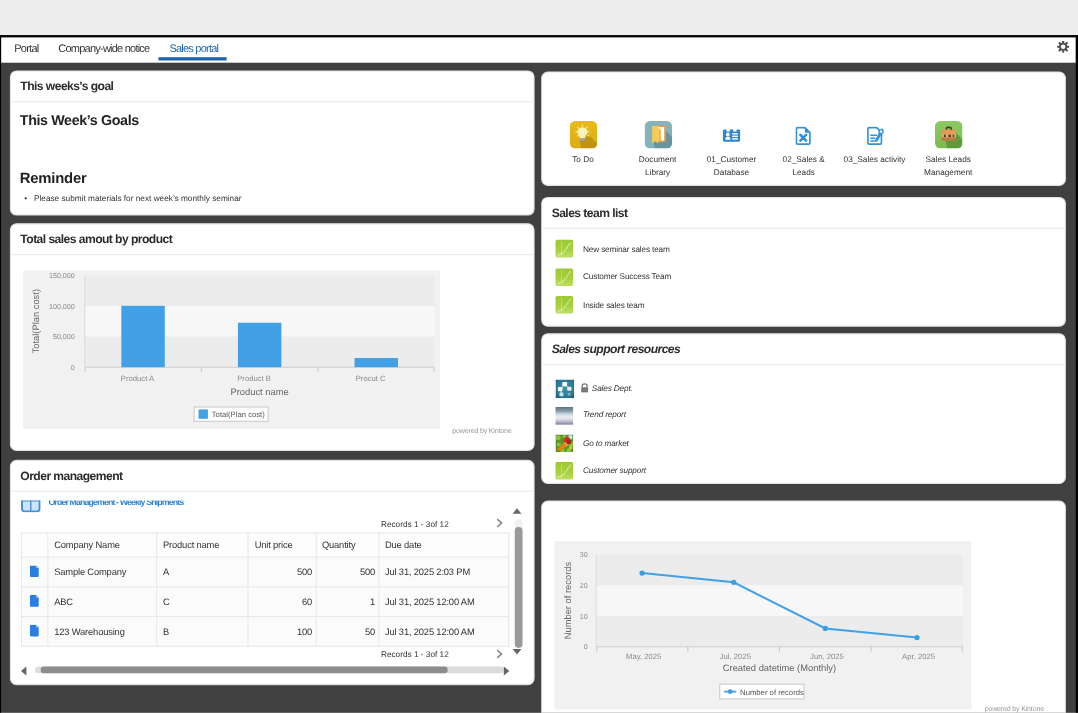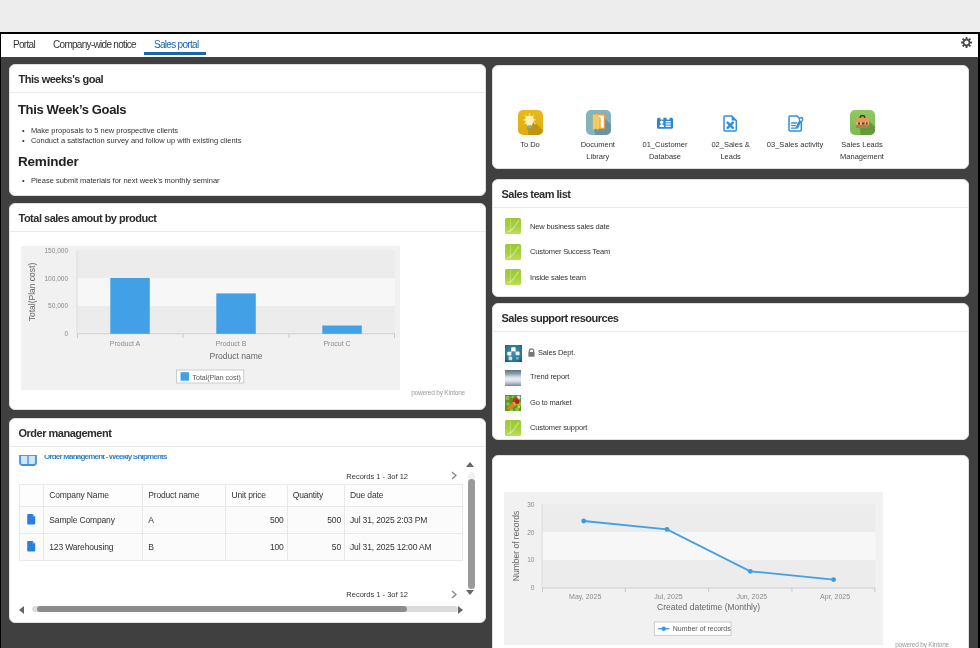--- a/index.html
+++ b/index.html
@@ -55,24 +55,20 @@
       <rect x="8.8" y="4.55" width="2.2" height="1.9" rx="0.5" transform="rotate(45 5.5 5.5)"></rect>
     </g>
     <circle cx="5.5" cy="5.5" r="2.1" fill="#fff"></circle>
   </svg>
 
   <div class="card" style="left:9px; top:32px; width:477px; height:132px;">
     <div class="chd">
         <span>This weeks's goal</span>
       </div>
     <div class="abs" style="left:8px; top:37px; font-size:13px; font-weight:bold; color:#222; letter-spacing:-0.35px;">This Week’s Goals</div>
-    <div class="abs" style="left:12px; top:61px; font-size:7.5px; color:#333; line-height:10px;">
-      <div>•&nbsp;&nbsp; Make proposals to 5 new prospective clients</div>
-      <div>•&nbsp;&nbsp; Conduct a satisfaction survey and follow up with existing clients</div>
-    </div>
     <div class="abs" style="left:8px; top:89px; font-size:13.5px; font-weight:bold; color:#222; letter-spacing:-0.2px;">Reminder</div>
     <div class="abs" style="left:12px; top:111px; font-size:7.5px; color:#333;">•&nbsp;&nbsp; Please submit materials for next week’s monthly seminar</div>
   </div>
 
   <div class="card" style="left:9px; top:171px; width:477px; height:207px;">
     <div class="chd">
         <span>Total sales amout by product</span>
       </div>
     <div class="panel" style="left:11px; top:42px; width:379px; height:144px;"></div>
     <svg class="abs" style="left:11px; top:42px;" width="379" height="144" viewBox="0 0 379 144">
@@ -153,20 +149,31 @@
             <td>A</td>
             <td class="num">500</td>
             <td class="num">500</td>
             <td>Jul 31, 2025 2:03 PM</td>
           </tr>
       <tr>
             <td class="ic"><svg width="9" height="11" viewBox="0 0 9 11">
                 <path d="M1.2 0 H5.8 L8.2 2.4 V9.6 Q8.2 10.6 7.2 10.6 H1.2 Q0.2 10.6 0.2 9.6 V1 Q0.2 0 1.2 0 Z" fill="#2a7de1"></path>
                 <path d="M5.8 0 L8.2 2.4 H5.8 Z" fill="#9cc6ef"></path>
               </svg></td>
+            <td>ABC</td>
+            <td>C</td>
+            <td class="num">60</td>
+            <td class="num">1</td>
+            <td>Jul 31, 2025 12:00 AM</td>
+          </tr>
+      <tr>
+            <td class="ic"><svg width="9" height="11" viewBox="0 0 9 11">
+                <path d="M1.2 0 H5.8 L8.2 2.4 V9.6 Q8.2 10.6 7.2 10.6 H1.2 Q0.2 10.6 0.2 9.6 V1 Q0.2 0 1.2 0 Z" fill="#2a7de1"></path>
+                <path d="M5.8 0 L8.2 2.4 H5.8 Z" fill="#9cc6ef"></path>
+              </svg></td>
             <td>123 Warehousing</td>
             <td>B</td>
             <td class="num">100</td>
             <td class="num">50</td>
             <td>Jul 31, 2025 12:00 AM</td>
           </tr>
     </tbody>
       </table>
     <span class="abs" style="right:77px; top:171px; font-size:7.5px; color:#333; white-space:nowrap;">Records 1 - 3of 12</span>
     <svg class="abs" style="right:28px; top:170.5px;" width="6" height="9" viewBox="0 0 6 9">
@@ -284,38 +291,38 @@
   <div class="card" style="left:492px; top:147px; width:477px; height:118px;">
     <div class="chd">
         <span>Sales team list</span>
       </div>
     <div class="gicon" style="left:12px; top:38.4px;">
         <svg width="16" height="16" viewBox="0 0 16 16">
           <path d="M2,14 Q7,13 10,8 Q12,4.5 14,2.5" stroke="rgba(255,255,255,0.45)" stroke-width="1.1" fill="none"></path>
           <line x1="5.5" y1="1" x2="5.5" y2="14.5" stroke="rgba(255,255,255,0.25)" stroke-width="1"></line>
         </svg>
       </div>
-    <span class="litem" style="left:37px; top:41.9px;">New business sales date</span>
+    <span class="litem" style="left:37px; top:41.9px;">New seminar sales team</span>
     <div class="gicon" style="left:12px; top:63.6px;">
         <svg width="16" height="16" viewBox="0 0 16 16">
           <path d="M2,14 Q7,13 10,8 Q12,4.5 14,2.5" stroke="rgba(255,255,255,0.45)" stroke-width="1.1" fill="none"></path>
           <line x1="5.5" y1="1" x2="5.5" y2="14.5" stroke="rgba(255,255,255,0.25)" stroke-width="1"></line>
         </svg>
       </div>
     <span class="litem" style="left:37px; top:67.1px;">Customer Success Team</span>
     <div class="gicon" style="left:12px; top:89.2px;">
         <svg width="16" height="16" viewBox="0 0 16 16">
           <path d="M2,14 Q7,13 10,8 Q12,4.5 14,2.5" stroke="rgba(255,255,255,0.45)" stroke-width="1.1" fill="none"></path>
           <line x1="5.5" y1="1" x2="5.5" y2="14.5" stroke="rgba(255,255,255,0.25)" stroke-width="1"></line>
         </svg>
       </div>
     <span class="litem" style="left:37px; top:92.7px;">Inside sales team</span>
   </div>
 
-  <div class="card" style="left:492px; top:271px; width:477px; height:137px;">
+  <div class="card" style="left:492px; top:271px; width:477px; height:137px;font-style:italic;">
     <div class="chd">
         <span>Sales support resources</span>
       </div>
     <svg class="abs" style="left:12px; top:40.5px;" width="17" height="17" viewBox="0 0 17 17">
       <defs>
           <radialGradient id="sd" cx="0.5" cy="0.45" r="0.75">
             <stop offset="0" stop-color="#3d93ad"></stop>
             <stop offset="0.7" stop-color="#2a7490"></stop>
             <stop offset="1" stop-color="#16465e"></stop>
           </radialGradient>

